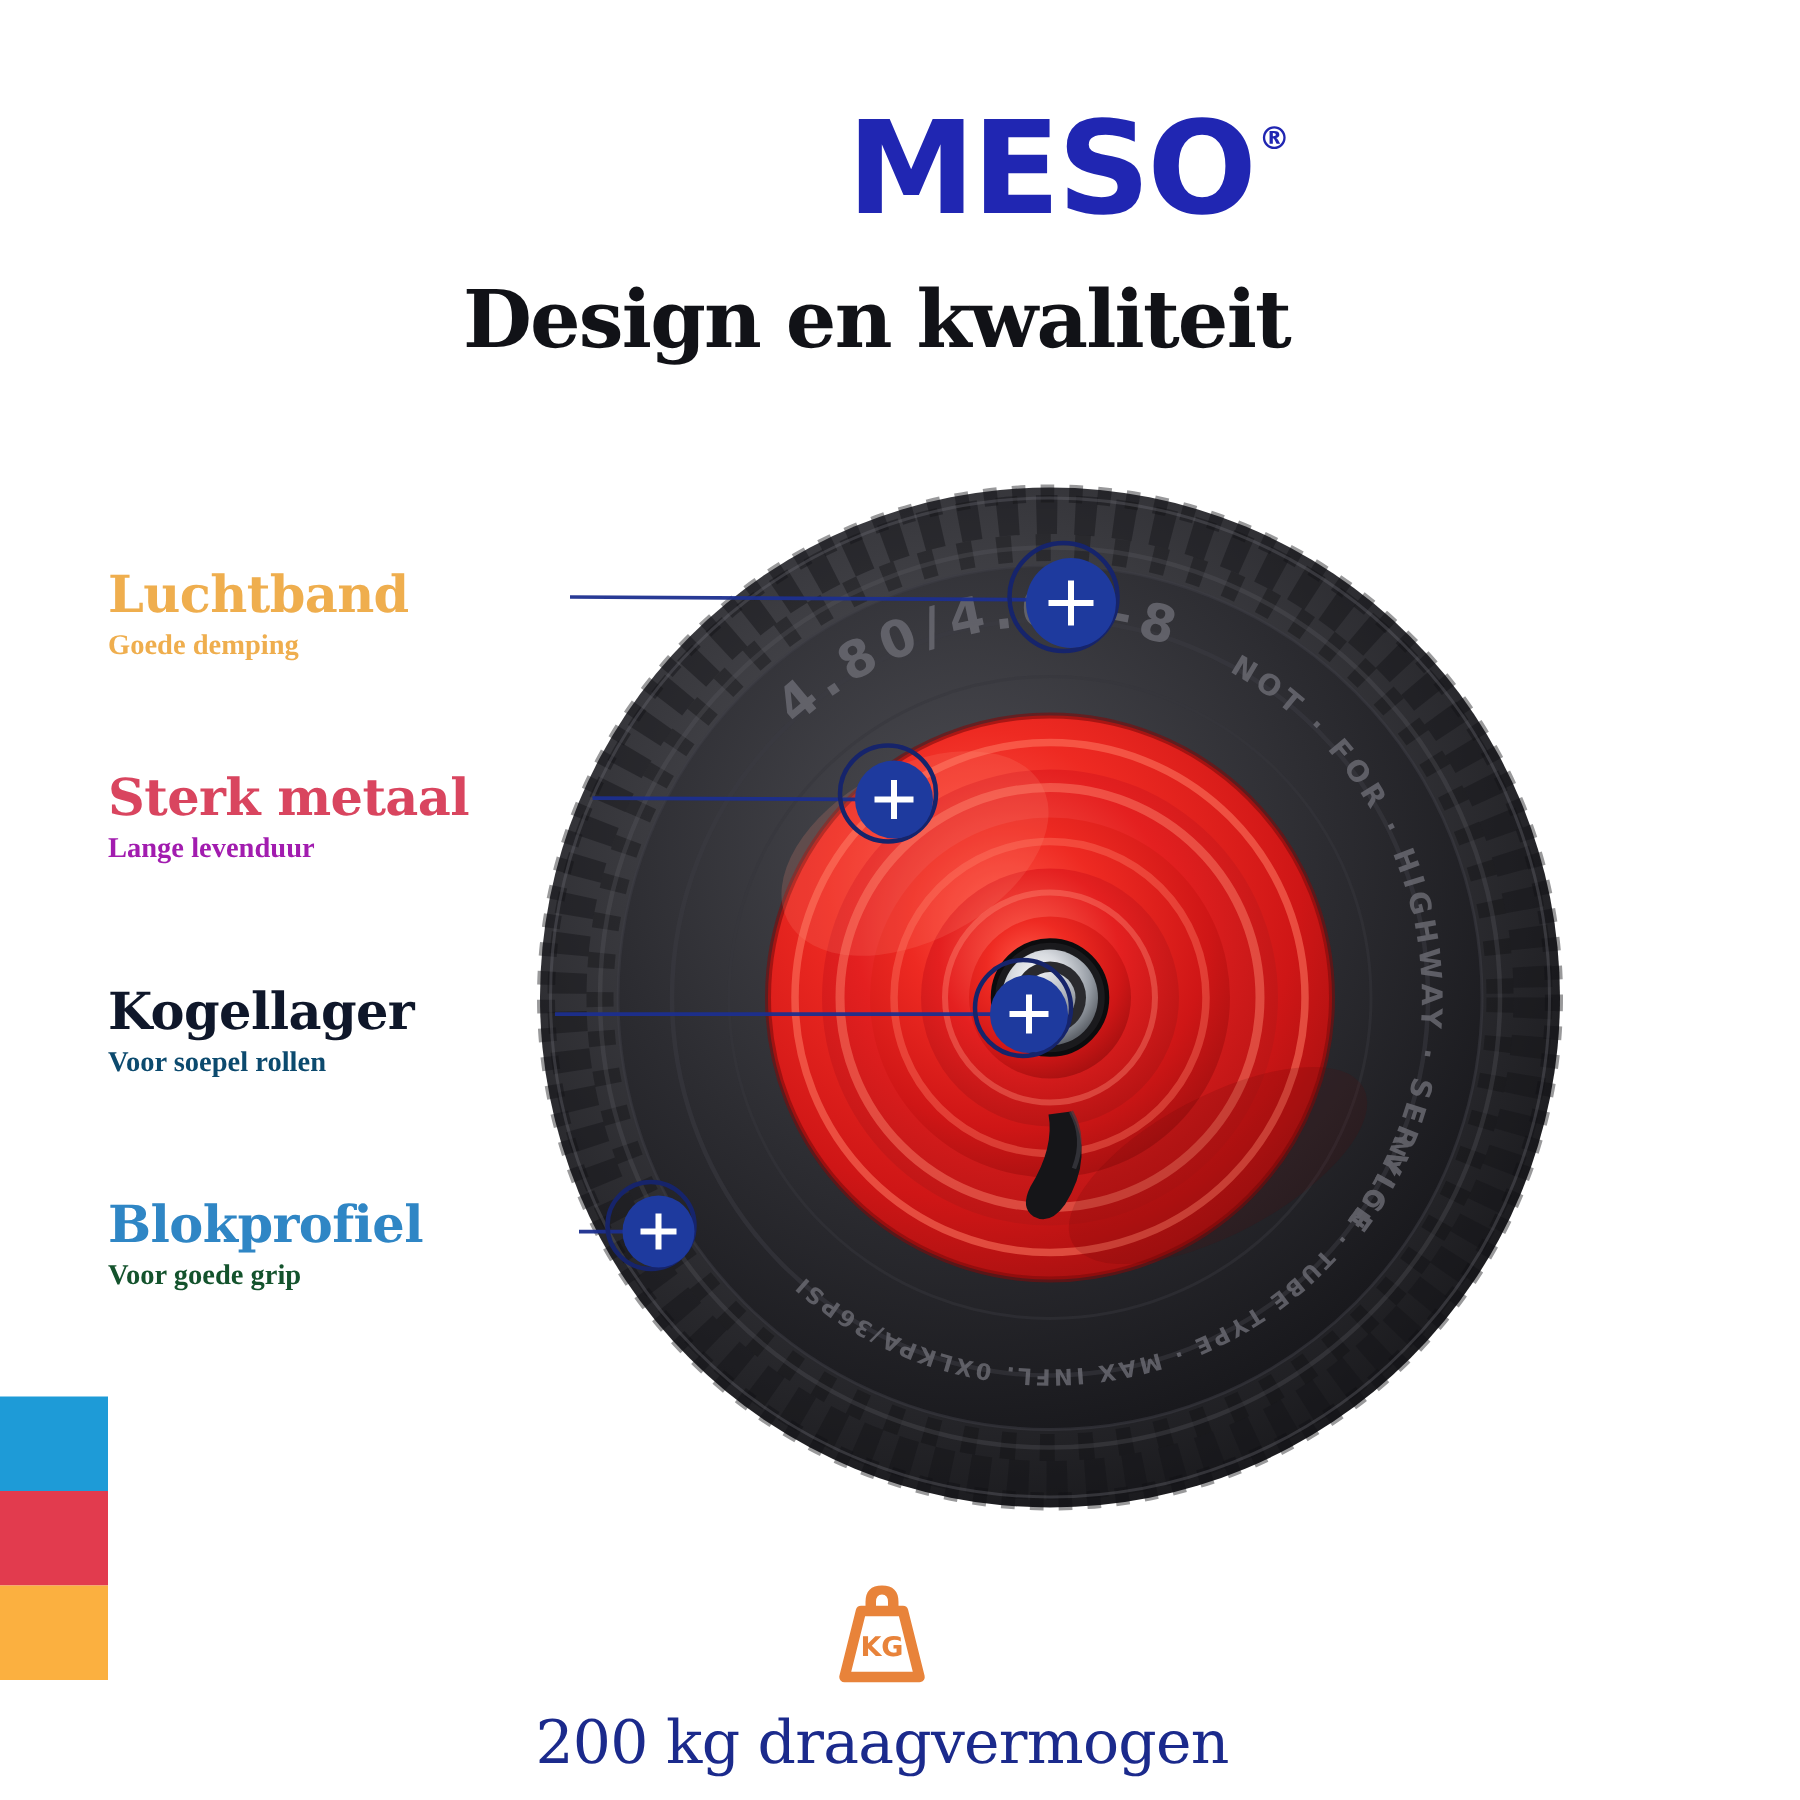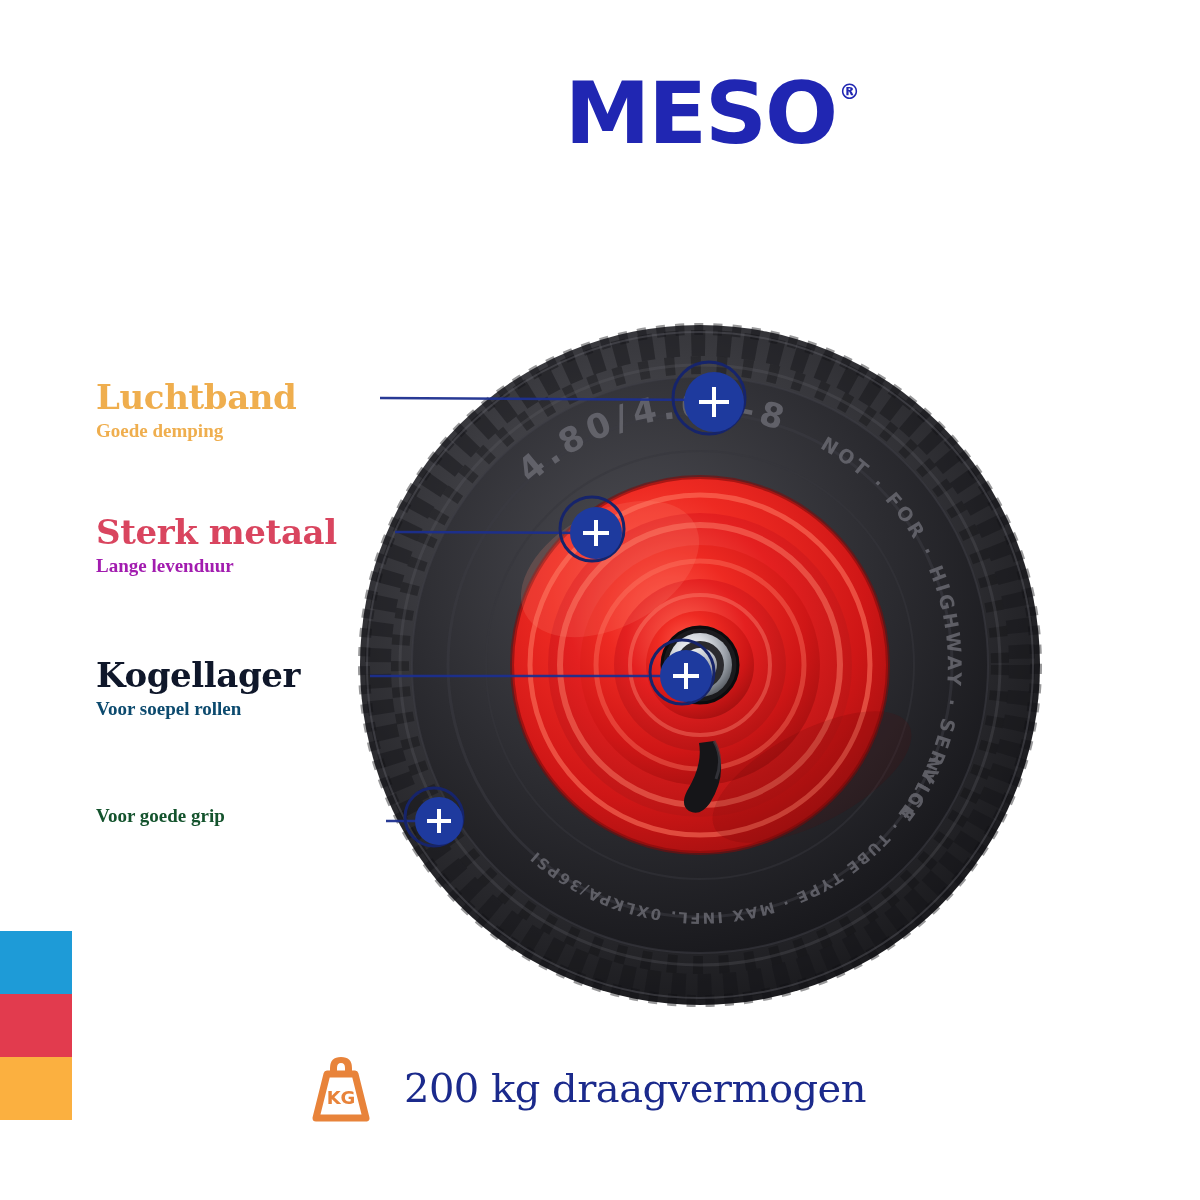--- a/index.html
+++ b/index.html
@@ -44,21 +44,21 @@
     color:#111217;
     white-space:nowrap;
   }
 
   
   .feature {
     position:absolute;
     left:0;
     width:400px;
     text-align:left;
-    padding-left:96px;
+    padding-left:72px;
   }
   .feature .f-title {
     font-family:"DejaVu Serif", serif;
     font-weight:700;
     font-size:34px;
     line-height:1.02;
     letter-spacing:-.4px;
     white-space:nowrap;
   }
   .feature .f-sub {
@@ -76,21 +76,22 @@
 
   
   #swatches { position:absolute; left:0; top:931px; width:72px; }
   #swatches .swatch { width:72px; height:63px; }
 
   
   #capacity {
     position:absolute;
     left:0; top:1052px; width:1176px;
     display:flex; align-items:center; justify-content:center;
-    gap:32px;
+    gap:15px;
+    flex-direction:column;
   }
   #capacity .cap-text {
     font-family:"DejaVu Serif", serif;
     font-weight:400;
     font-size:40px;
     letter-spacing:-.5px;
     color:#1b2a8c;
     white-space:nowrap;
   }
 
@@ -203,20 +204,21 @@
       <path d="M 372 434 q 10 18 2 38" fill="none" stroke="#3d3d44" stroke-width="3" opacity="0.7"></path>
     </g>
   </svg>
 </div>
 
 <div id="header">
   <div id="brand-logo">
     <span class="logo-word">MESO</span>
     <span class="logo-reg">®</span>
   </div>
+  <div id="page-title">Design en kwaliteit</div>
 </div>
 
 <svg id="annotations" viewBox="0 0 1200 1200" xmlns="http://www.w3.org/2000/svg">
   <g stroke="#1c2f8f" stroke-width="2.5" fill="none" opacity="0.95">
     <line x1="380" y1="398" x2="712" y2="400"></line>
     <line x1="395" y1="532" x2="596" y2="533"></line>
     <line x1="370" y1="676" x2="686" y2="676"></line>
     <line x1="386" y1="821" x2="438" y2="821"></line>
   </g>
 
@@ -257,20 +259,21 @@
   <div class="f-title" style="color:#d9455f">Sterk metaal</div>
   <div class="f-sub" style="color:#a21caf">Lange levenduur</div>
 </div>
 
 <div class="feature" id="feature-2">
   <div class="f-title" style="color:#0f172a">Kogellager</div>
   <div class="f-sub" style="color:#0c4a6e">Voor soepel rollen</div>
 </div>
 
 <div class="feature" id="feature-3">
+  <div class="f-title" style="color:#2f86c5">Blokprofiel</div>
   <div class="f-sub" style="color:#14532d">Voor goede grip</div>
 </div>
 
 <div id="swatches">
   <div class="swatch" style="background:#1e9bd7"></div>
   <div class="swatch" style="background:#e23b4e"></div>
   <div class="swatch" style="background:#fbb040"></div>
 </div>
 
 <div id="capacity">

